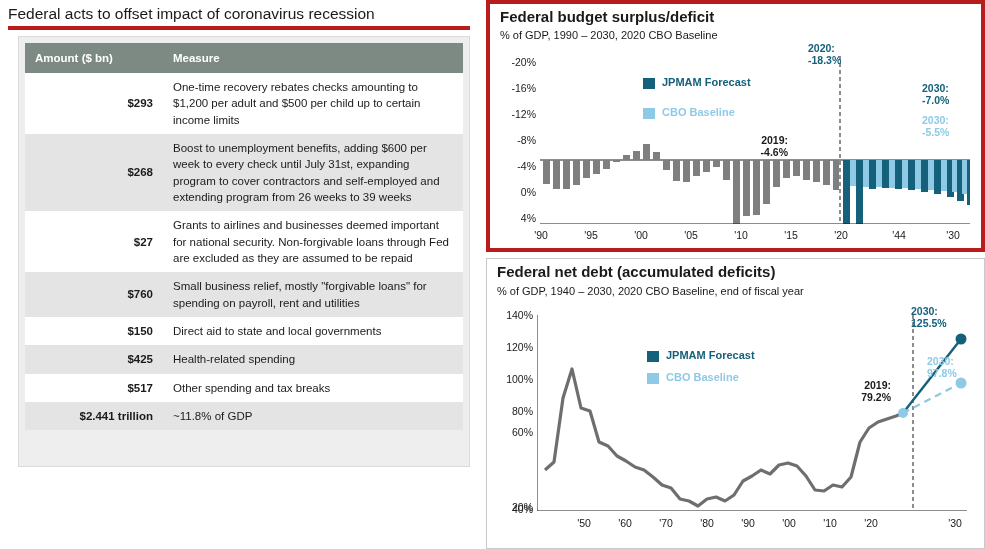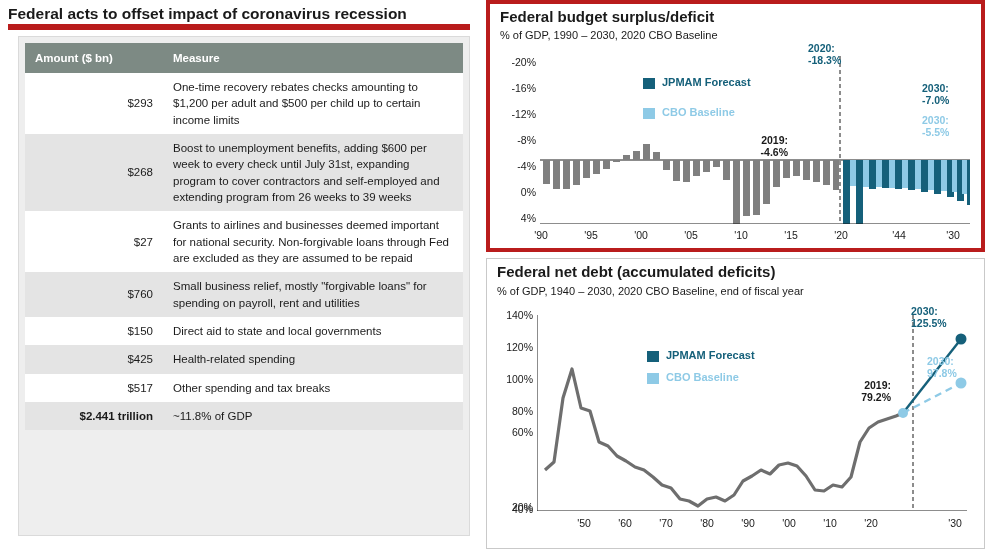--- a/index.html
+++ b/index.html
@@ -2,30 +2,30 @@
 <html><head>
 <meta charset="utf-8">
 <style>
   html,body{margin:0;padding:0;}
   body{width:985px;height:549px;background:#ffffff;font-family:"Liberation Sans",sans-serif;position:relative;overflow:hidden;}
   .panel{position:absolute;box-sizing:border-box;}
 
   
   #left{left:0;top:0;width:480px;height:549px;}
   #left-title{position:absolute;left:8px;top:2px;width:462px;height:28px;
-    font-size:15.5px;font-weight:bold;color:#1a1a1a;border-bottom:6px solid #b91c1c;
+    font-size:15.5px;font-weight:normal;color:#1a1a1a;border-bottom:4px solid #b91c1c;
     box-sizing:border-box;padding-top:3px;}
-  #table-wrap{position:absolute;left:18px;top:36px;width:452px;height:500px;
+  #table-wrap{position:absolute;left:18px;top:36px;width:452px;height:431px;
     background:#eeeeee;border:1px solid #dadada;box-sizing:border-box;padding:6px;}
   table{border-collapse:collapse;width:100%;table-layout:fixed;}
   th{background:#7d8a84;color:#ffffff;font-size:11.5px;font-weight:bold;text-align:left;
      padding:9px 10px;vertical-align:middle;}
   th.amt{width:118px;}
   td{font-size:11.5px;color:#1b1b1b;padding:6px 10px;vertical-align:middle;line-height:1.42;}
-  td.amt{text-align:right;white-space:nowrap;width:118px;}
+  td.amt{text-align:right;white-space:nowrap;width:118px;font-weight:bold;}
   tr.alt td{background:#e4e4e4;}
   tr.plain td{background:#ffffff;}
   tr.total td{background:#e4e4e4;font-weight:bold;}
   tr.total td.msr{font-weight:normal;}
 
   
   #rtop{left:486px;top:0;width:499px;height:252px;border:4px solid #b91c1c;background:#fff;}
   #rbot{left:486px;top:258px;width:499px;height:291px;border:1px solid #c9c9c9;background:#fff;}
   .ch-title{position:absolute;left:10px;top:4px;font-size:15px;font-weight:bold;color:#1a1a1a;}
   .ch-sub{position:absolute;left:10px;font-size:11px;color:#1a1a1a;}

